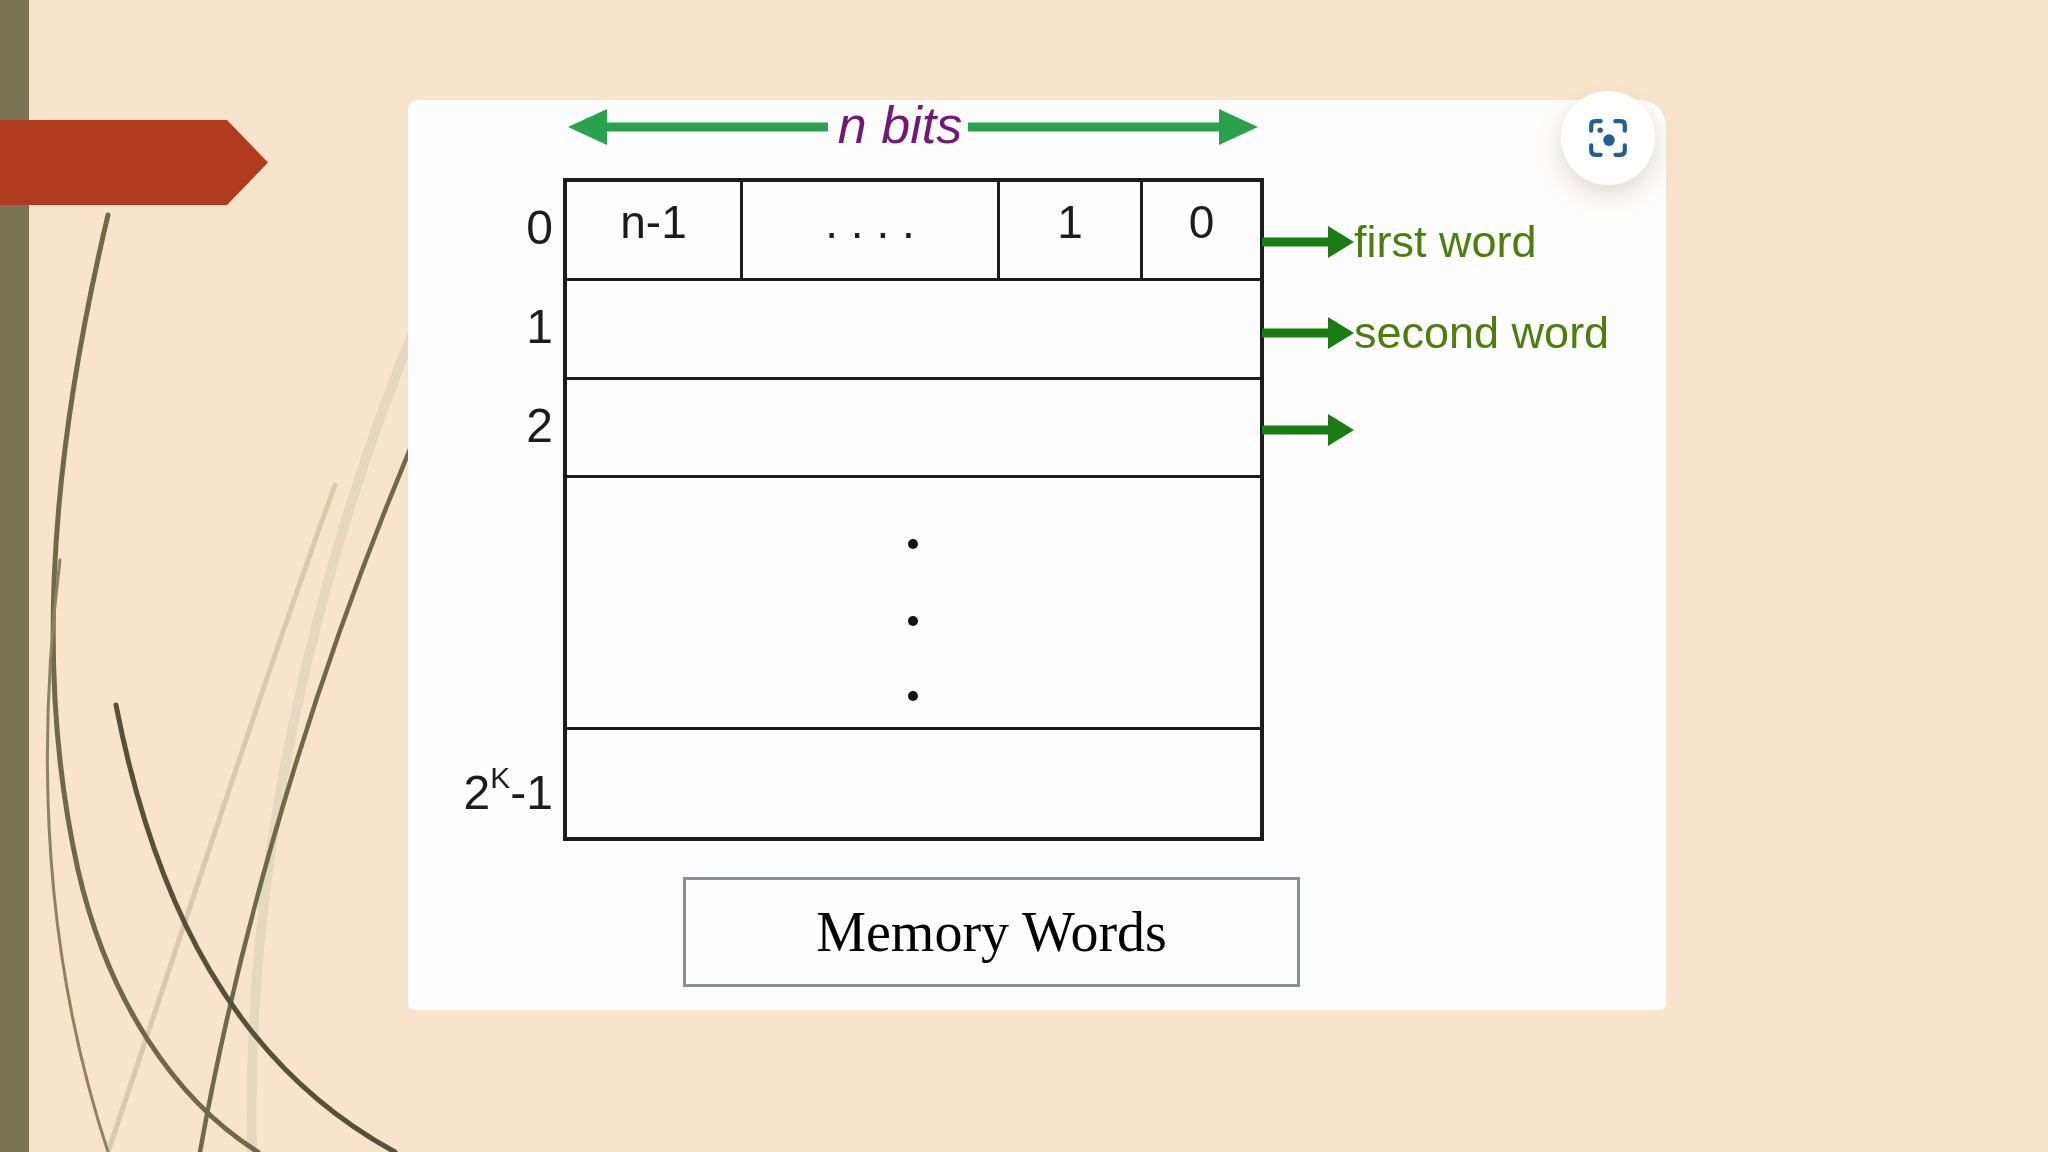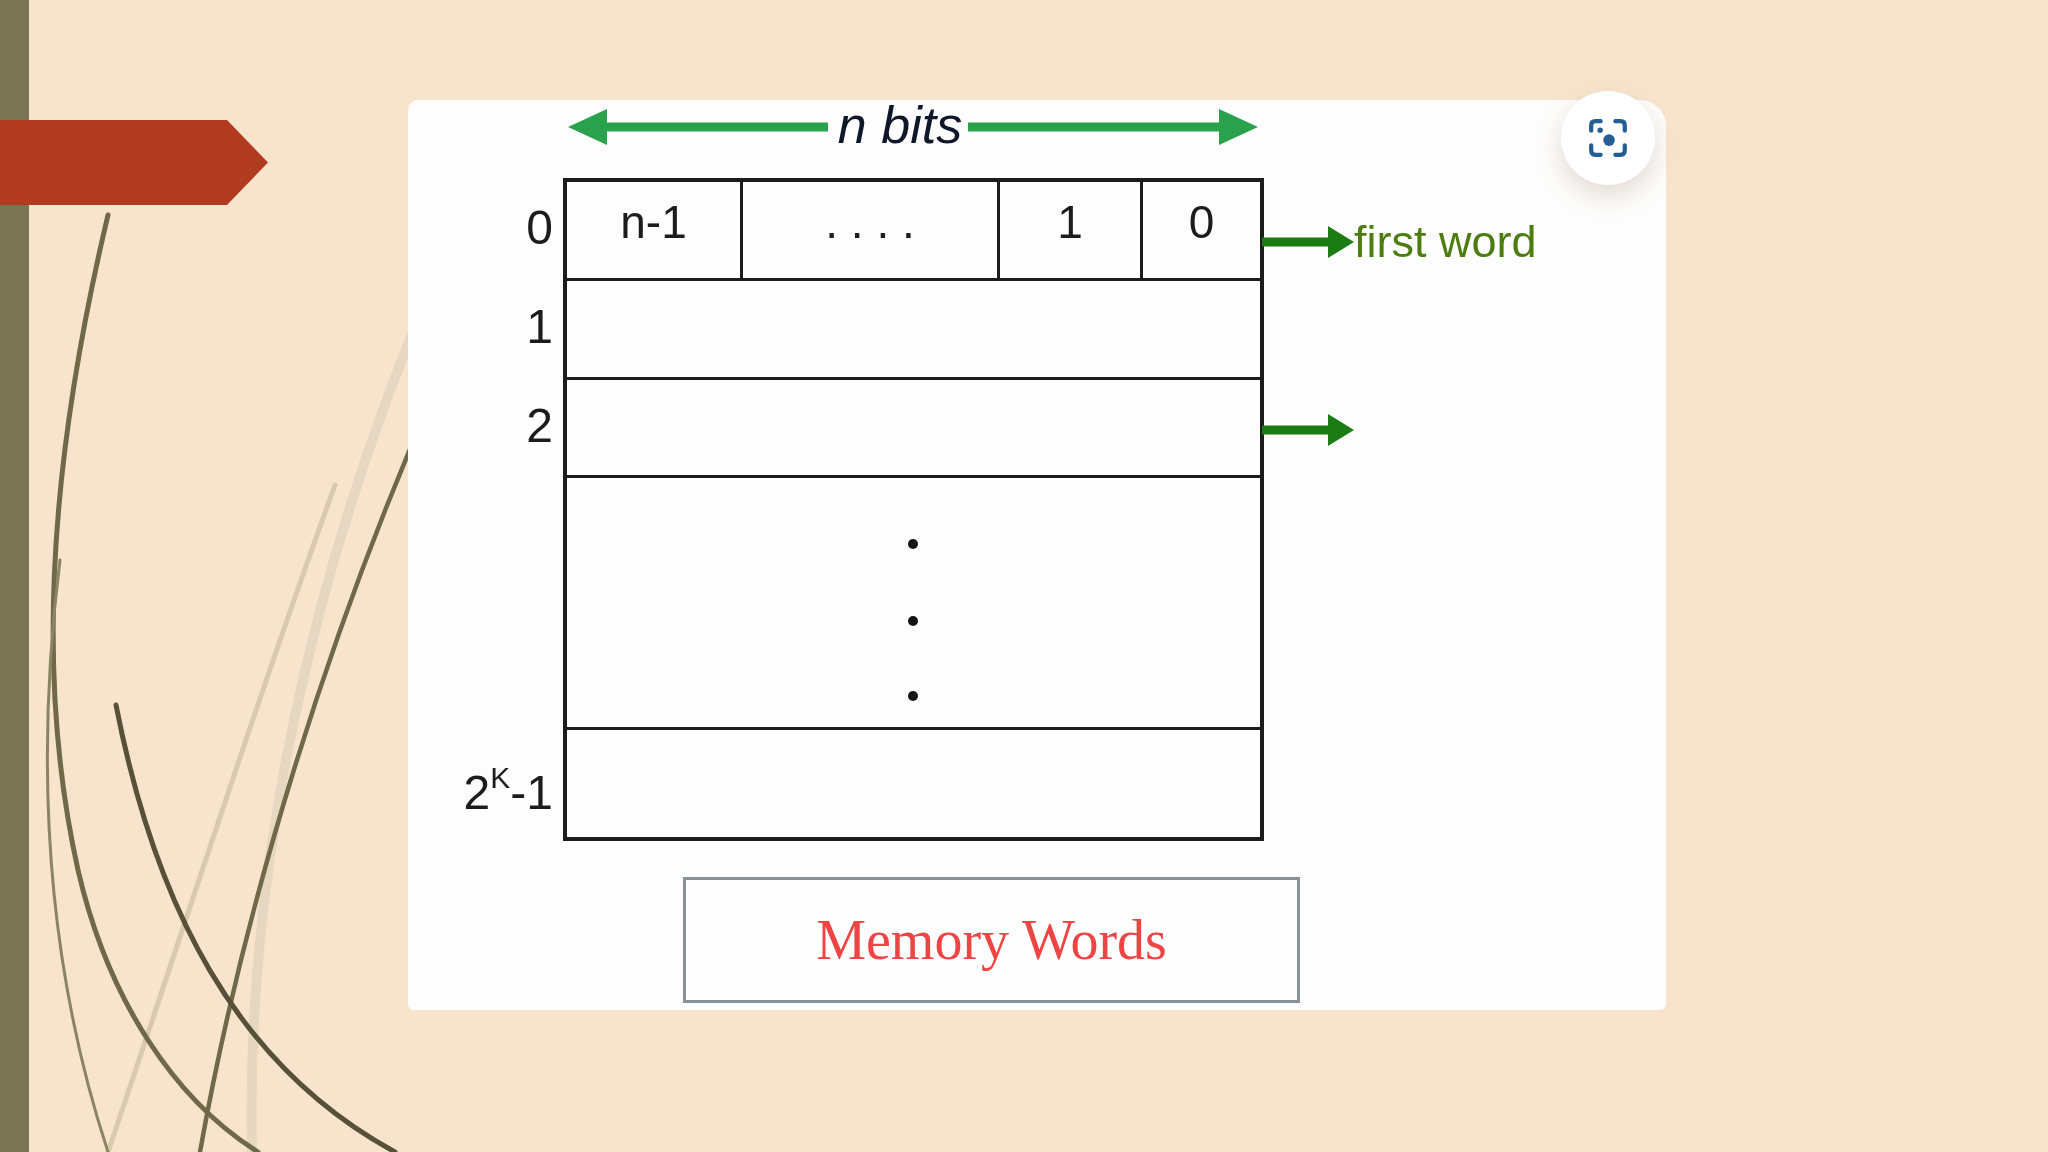--- a/index.html
+++ b/index.html
@@ -28,21 +28,21 @@
     background:#ffffff;border-radius:50%;
     box-shadow:0 10px 24px rgba(150,115,80,.25);
     display:flex;align-items:center;justify-content:center;cursor:pointer;
   }
 
   
   .nbits-svg{position:absolute;left:563px;top:104px;}
   .nbits-label{
     position:absolute;left:815px;top:97px;width:170px;height:56px;
     display:flex;align-items:center;justify-content:center;
-    font-style:italic;font-size:52px;color:#0f172a;
+    font-style:italic;font-size:52px;color:#701a75;
   }
 
   
   .mem-table{
     position:absolute;left:563px;top:178px;width:701px;height:663px;
     border:4px solid #1c1c1c;box-sizing:border-box;background:transparent;
   }
   .hline{position:absolute;left:0;right:0;height:3px;background:#1c1c1c;}
   .vline{position:absolute;top:0;width:3px;height:96px;background:#1c1c1c;}
   .hcell{
@@ -61,24 +61,24 @@
 
   
   .word-row{
     position:absolute;left:1262px;height:44px;
     display:flex;align-items:center;
   }
   .word-label{font-size:45px;color:#4d7c0f;white-space:nowrap;}
 
   
   .caption-box{
-    position:absolute;left:683px;top:877px;width:617px;height:126px;
+    position:absolute;left:683px;top:877px;width:617px;height:110px;
     border:3px solid #8a9097;background:#fefefe;box-sizing:border-box;
     display:flex;align-items:center;justify-content:center;
-    font-family:"Liberation Serif",serif;font-size:56px;color:#ef4444;
+    font-family:"Liberation Serif",serif;font-size:56px;color:#000000;
   }
 </style>
 </head>
 <body>
 
 <div class="slide">
 
   <div class="stripe"></div>
 
   <svg class="swirls" width="470" height="1012" viewBox="0 140 470 1012" fill="none">
@@ -138,20 +138,27 @@
   <div class="rowlabel" style="top:396px">2</div>
   <div class="rowlabel" style="top:752px;height:70px"><span>2</span><sup>K</sup><span>-1</span></div>
 
   <div class="word-row" style="top:220px">
     <svg width="92" height="44" viewBox="0 0 92 44">
       <line x1="0" y1="22" x2="66" y2="22" stroke="#1b7c14" stroke-width="9"></line>
       <polygon points="66,6 66,38 92,22" fill="#1b7c14"></polygon>
     </svg>
     <span class="word-label">first word</span>
   </div>
+  <div class="word-row" style="top:311px">
+    <svg width="92" height="44" viewBox="0 0 92 44">
+      <line x1="0" y1="22" x2="66" y2="22" stroke="#1b7c14" stroke-width="9"></line>
+      <polygon points="66,6 66,38 92,22" fill="#1b7c14"></polygon>
+    </svg>
+    <span class="word-label">second word</span>
+  </div>
   <div class="word-row" style="top:408px">
     <svg width="92" height="44" viewBox="0 0 92 44">
       <line x1="0" y1="22" x2="66" y2="22" stroke="#1b7c14" stroke-width="9"></line>
       <polygon points="66,6 66,38 92,22" fill="#1b7c14"></polygon>
     </svg>
   </div>
 
   <div class="caption-box">
     <span>Memory Words</span>
   </div>

